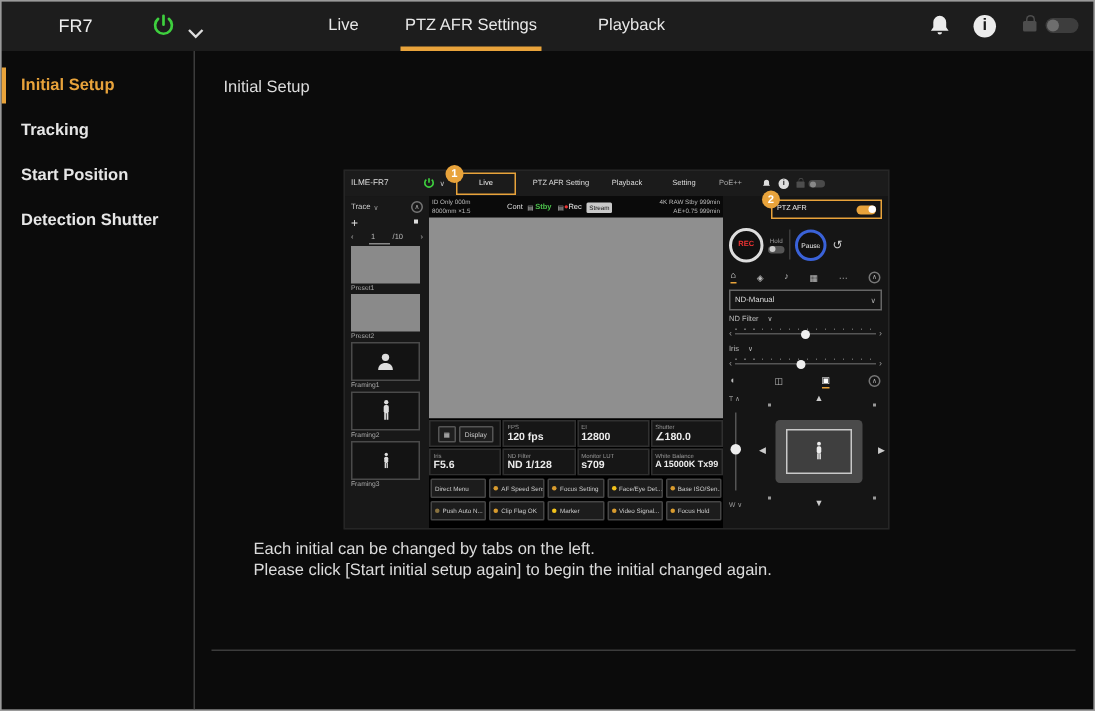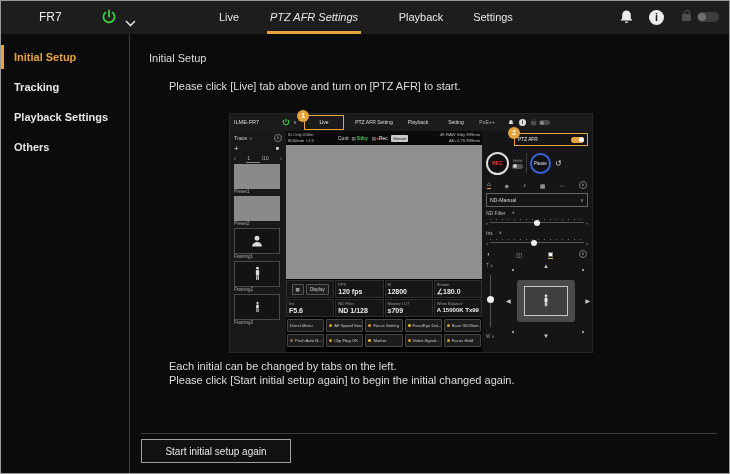--- a/index.html
+++ b/index.html
@@ -120,47 +120,45 @@
           <path d="M8 1.5v6" stroke="#3ECF3E" stroke-width="1.8" fill="none" stroke-linecap="round"></path>
           <path d="M4.4 3.6a5.6 5.6 0 1 0 7.2 0" stroke="#3ECF3E" stroke-width="1.8" fill="none" stroke-linecap="round"></path>
         </svg>
     </div>
     <div class="chev">
       <svg width="11" height="7" viewBox="0 0 11 7">
           <polyline points="1,1 5.5,5.5 10,1" stroke="#ddd" stroke-width="1.6" fill="none"></polyline>
         </svg>
     </div>
     <div class="tb-tab" style="left:205px;width:46px;">Live</div>
-    <div class="tb-tab" style="left:266px;width:94px;font-style:italic;">PTZ AFR Settings</div>
+    <div class="tb-tab" style="left:266px;width:94px;">PTZ AFR Settings</div>
     <div class="tb-underline" style="left:266px;width:94px;"></div>
     <div class="tb-tab" style="left:395px;width:50px;">Playback</div>
-    <div class="tb-tab" style="left:467px;width:50px;">Settings</div>
     <div class="bell">
       <svg width="15" height="16" viewBox="0 0 15 16">
           <path d="M7.5 1.5a4.3 4.3 0 0 1 4.3 4.3v3.4l1.6 2.3H1.6l1.6-2.3V5.8A4.3 4.3 0 0 1 7.5 1.5z" fill="#ececec"></path>
           <path d="M6 12.5a1.5 1.5 0 0 0 3 0z" fill="#ececec"></path>
         </svg>
     </div>
     <div class="info"></div>
     <div class="lock"></div>
     <div class="tgl-off"></div>
   </div>
 
   <div class="sidebar">
     <div style="height:8px"></div>
     <div class="sb-item active">Initial Setup</div>
     <div class="sb-item">Tracking</div>
-    <div class="sb-item">Playback Settings</div>
-    <div class="sb-item">Others</div>
+    <div class="sb-item">Start Position</div>
+    <div class="sb-item">Detection Shutter</div>
   </div>
 
   <div class="main">
     <div class="m-heading">Initial Setup</div>
     <div class="intro">
-      <div>Please click [Live] tab above and turn on [PTZ AFR] to start.</div>
     </div>
 
     <div class="mini">
 
       <div class="mtop">
         <div class="mtitle">ILME-FR7</div>
         <div style="position:absolute;left:52px;top:4px;">
           <svg width="8" height="8" viewBox="0 0 16 16">
               <path d="M8 1.5v6" stroke="#3ECF3E" stroke-width="2.2" fill="none"></path>
               <path d="M4.4 3.6a5.6 5.6 0 1 0 7.2 0" stroke="#3ECF3E" stroke-width="2.2" fill="none"></path>
@@ -418,15 +416,14 @@
           </div>
         </div>
       </div>
     </div>
 
     <div class="outro">
       <div>Each initial can be changed by tabs on the left.</div>
       <div>Please click [Start initial setup again] to begin the initial changed again.</div>
     </div>
     <div class="hr"></div>
-    <button class="restart">Start initial setup again</button>
   </div>
 </div>
 
 </body></html>

